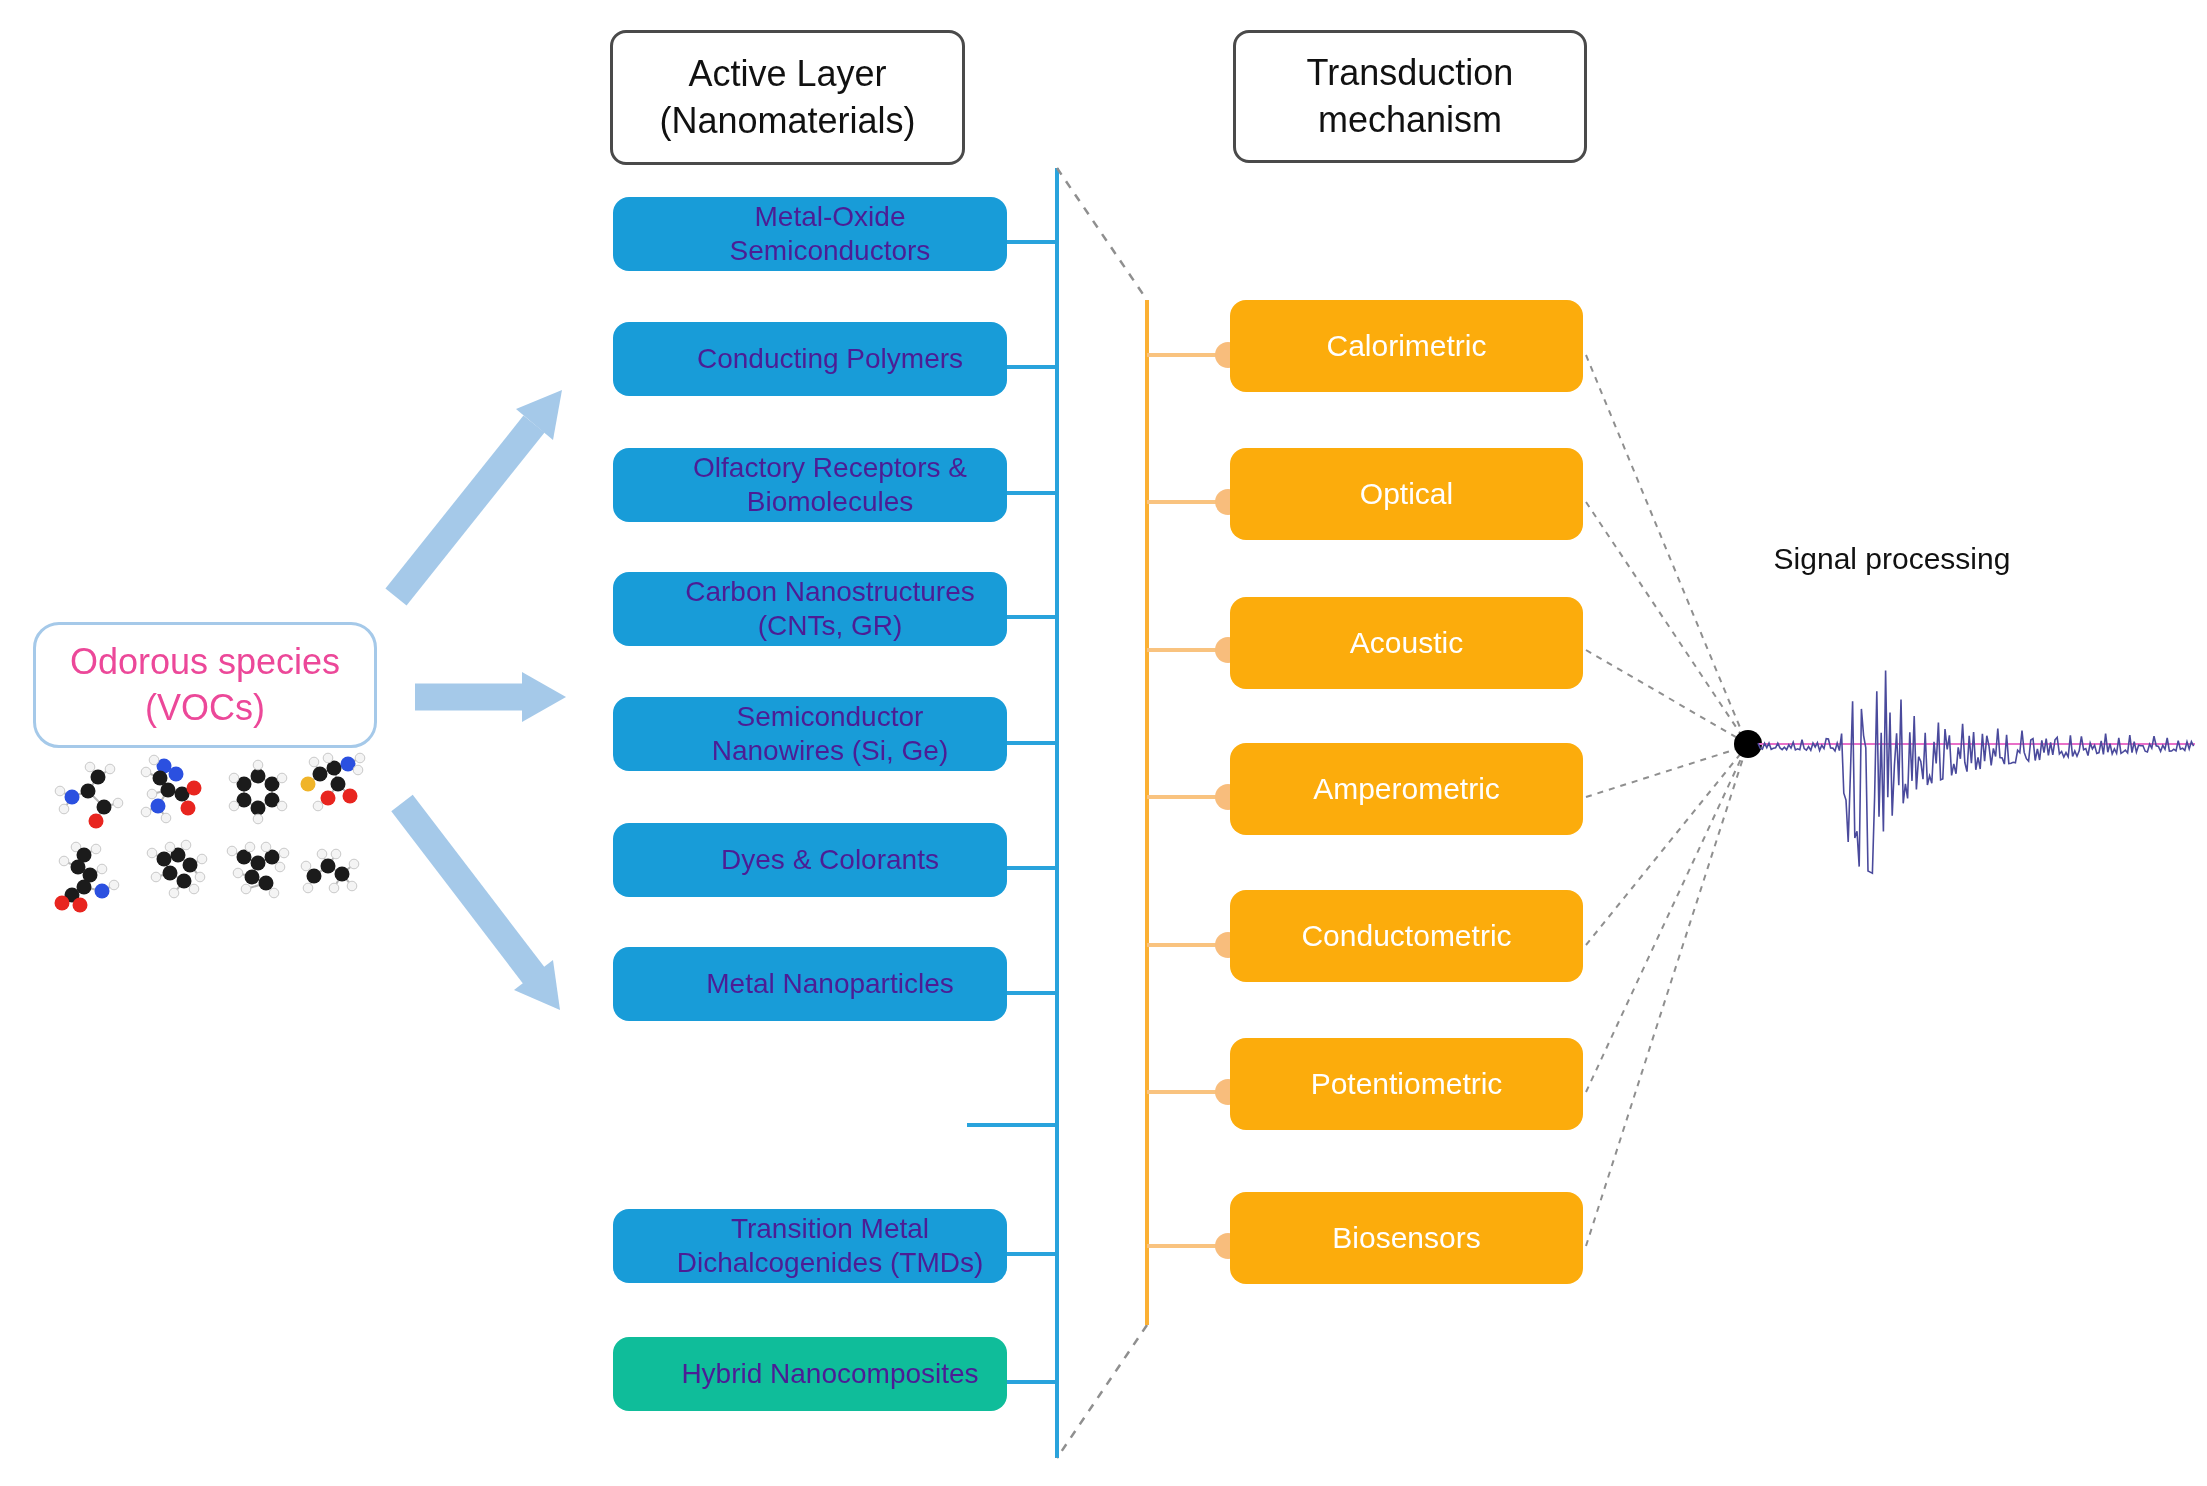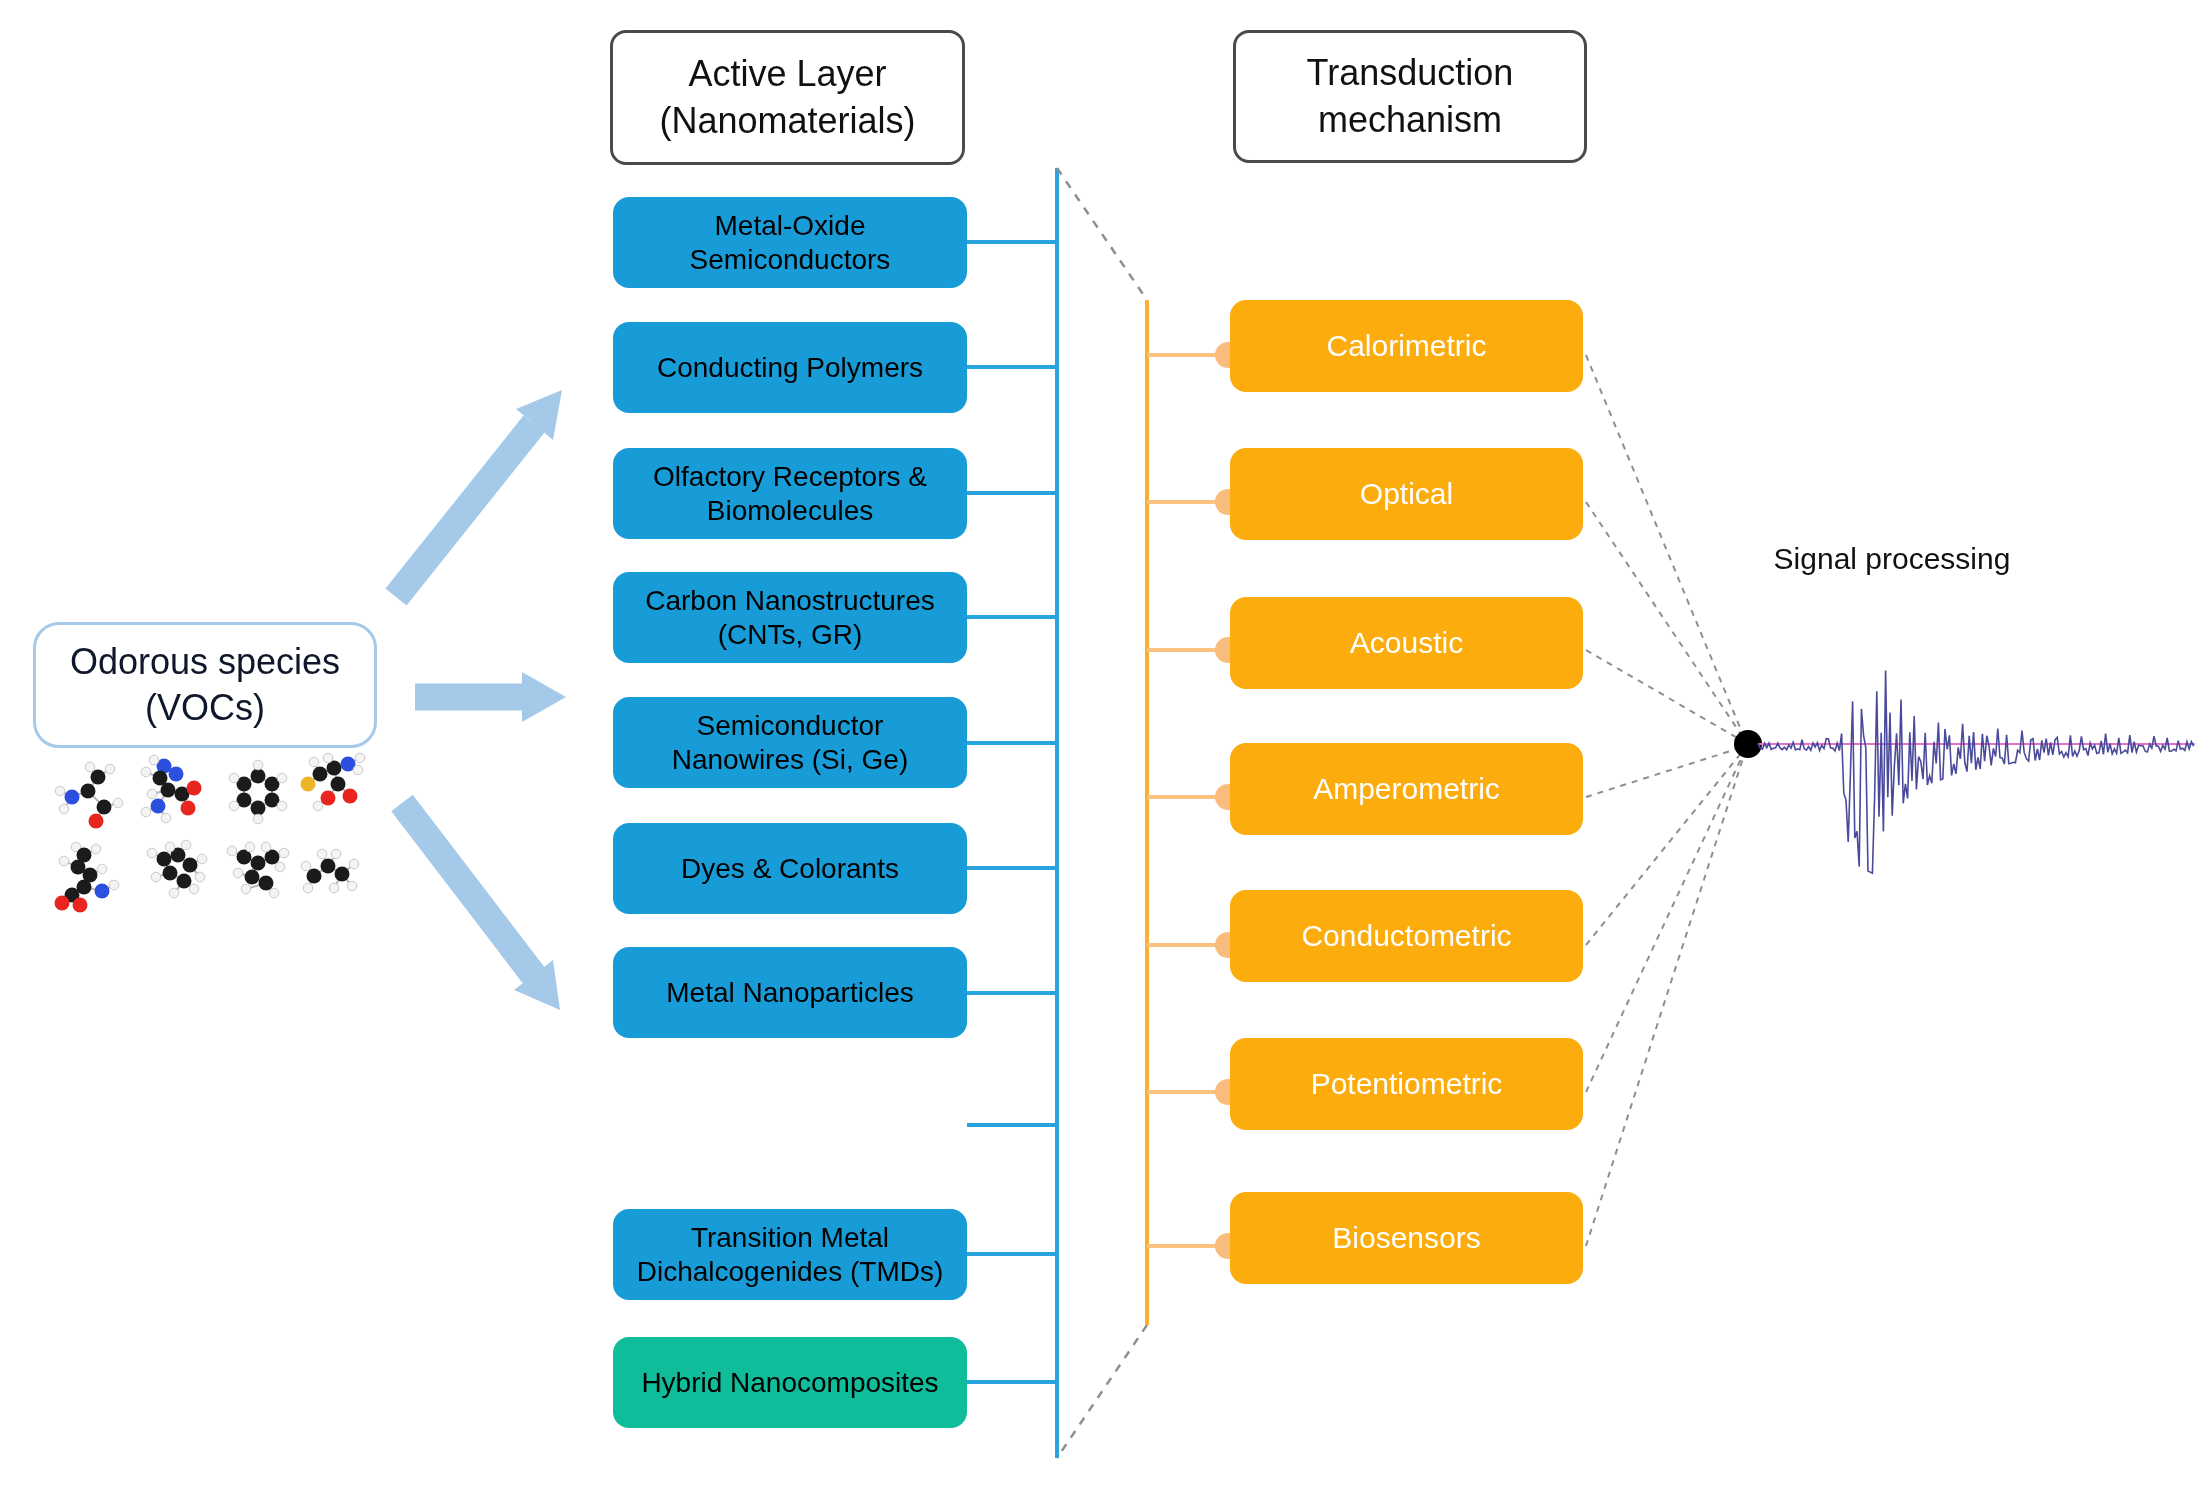--- a/index.html
+++ b/index.html
@@ -4,28 +4,28 @@
 <style>
   html,body{margin:0;padding:0;background:#fff;}
   .canvas{position:relative;width:2207px;height:1486px;background:#ffffff;
           font-family:"Liberation Sans",sans-serif;overflow:hidden;}
   .canvas svg.overlay{position:absolute;left:0;top:0;width:2207px;height:1486px;pointer-events:none;}
   .flexc{display:flex;align-items:center;justify-content:center;text-align:center;border-radius:16px;}
   .prewrap{white-space:pre-line;}
 
   .source-box{position:absolute;left:33px;top:622px;width:338px;height:120px;
       background:#fff;border:3px solid var(--arrow_blue);border-radius:26px;
-      font-size:36px;line-height:1.28;color:#0f172a;}
+      font-size:36px;line-height:1.28;color:#ec4899;}
   .hdr-box{position:absolute;background:#fff;border:3px solid #4a4a4a;
       font-size:36px;line-height:1.3;color:#111;}
   #active-hdr{left:610px;top:30px;width:349px;height:129px;}
   #trans-hdr{left:1233px;top:30px;width:348px;height:127px;}
 
-  .nano-box{position:absolute;left:613px;width:354px;height:91px;
-      background:var(--blue_box);color:#000000;font-size:28px;line-height:1.2;}
+  .nano-box{position:absolute;left:613px;width:354px;height:74px;
+      background:var(--blue_box);color:#4c1d95;font-size:28px;line-height:1.2;padding-left:40px;}
   .nano-box.green{background:var(--green_box);}
   .tx-box{position:absolute;left:1230px;width:353px;height:92px;
       background:var(--orange_box);color:#fff;font-size:30px;}
   .signal-label{position:absolute;left:1692px;top:542px;width:400px;
       font-size:30px;color:#111;text-align:center;}
 </style>
 </head>
 <body>
 
 <div class="canvas">

